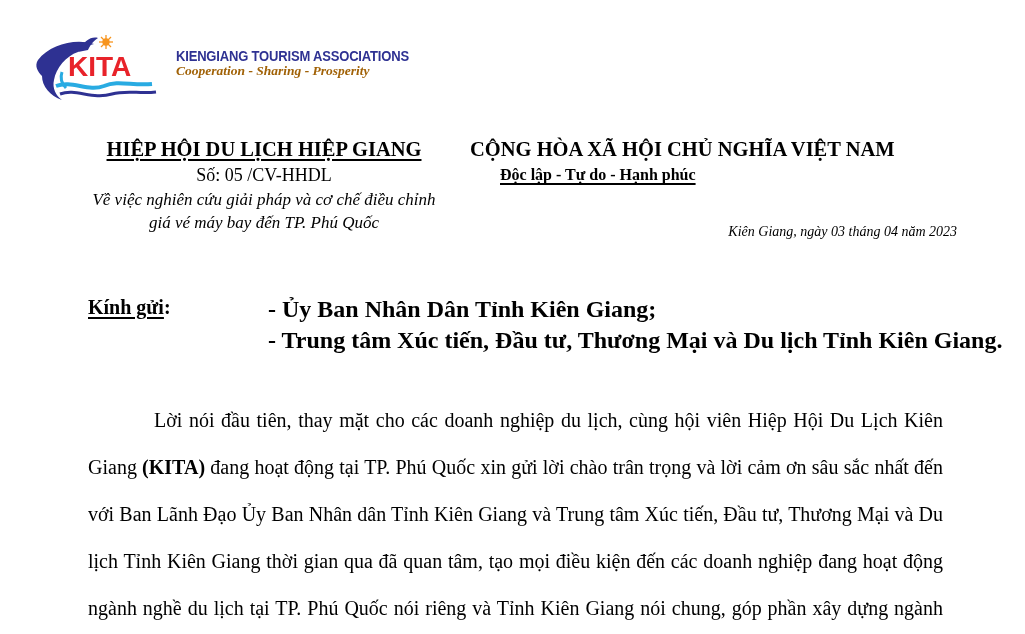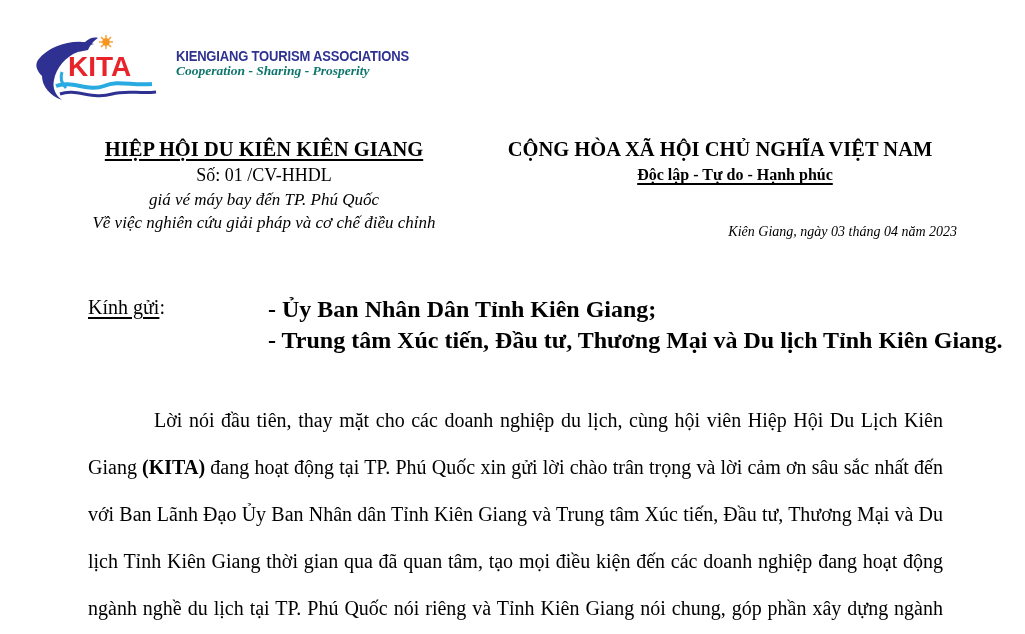--- a/index.html
+++ b/index.html
@@ -6,35 +6,35 @@
   body { width: 1025px; height: 634px; overflow: hidden; position: relative;
          font-family: "Liberation Serif", "DejaVu Serif", serif; color: #000; }
   .abs { position: absolute; }
 
   
   .logo { left: 32px; top: 30px; width: 130px; height: 76px; }
   .org-en { left: 176px; top: 48px; font-family: "Liberation Sans", "DejaVu Sans", sans-serif;
             font-weight: bold; font-size: 14px; color: #2e3192; letter-spacing: -0.2px;
             transform: scaleX(0.93); transform-origin: left; white-space: nowrap; }
   .org-motto { left: 176px; top: 63px; font-family: "Liberation Serif", "DejaVu Serif", serif;
-               font-weight: bold; font-style: italic; font-size: 13.5px; color: #0f766e; white-space: nowrap; }
+               font-weight: bold; font-style: italic; font-size: 13.5px; color: #a16207; white-space: nowrap; }
 
   
   .left-col { left: 60px; top: 136px; width: 408px; text-align: center; }
-  .right-col { left: 470px; top: 136px; width: 500px; text-align: center; }
+  .right-col { left: 470px; top: 136px; width: 500px; }
   .hdr-bold { font-weight: bold; font-size: 20.5px; line-height: 26px; white-space: nowrap; }
   .underline { text-decoration: underline; text-decoration-thickness: 2px; text-underline-offset: 3px; }
   .so { font-size: 18px; line-height: 26px; }
   .subj { font-style: italic; font-size: 17px; line-height: 23px; }
   .motto-line { font-weight: bold; font-size: 16px; line-height: 26px; text-decoration: underline;
                 text-decoration-thickness: 1.5px; text-underline-offset: 3px; margin-left: 30px; }
   .date { right: 68px; top: 224px; font-style: italic; font-size: 14px; white-space: nowrap; }
 
   
-  .kg-label { left: 88px; top: 296px; font-weight: normal; font-size: 20px; }
+  .kg-label { left: 88px; top: 296px; font-weight: bold; font-size: 20px; }
   .kg-label .u { text-decoration: underline; text-underline-offset: 3px; }
   .recip { left: 268px; font-weight: bold; font-size: 24px; white-space: nowrap; }
   .r1 { top: 296px; }
   .r2 { top: 327px; }
 
   
   .body-para { left: 88px; top: 397px; width: 855px; font-size: 20px; line-height: 47px;
                text-align: justify; text-indent: 66px; }
   .body-para b { font-weight: bold; }
 </style>
@@ -59,24 +59,24 @@
 
     <path d="M24 56 C 40 50, 56 62, 72 56 C 86 50, 100 56, 120 54" stroke="#29abe2" stroke-width="4" fill="none"></path>
     <path d="M28 64 C 44 58, 60 70, 80 64 C 94 60, 108 64, 124 62" stroke="#2e3192" stroke-width="3" fill="none"></path>
     <path d="M30 42 C 28 48, 30 54, 34 58" stroke="#29abe2" stroke-width="3" fill="none"></path>
   </svg>
 </div>
 <div class="abs org-en">KIENGIANG TOURISM ASSOCIATIONS</div>
 <div class="abs org-motto">Cooperation - Sharing - Prosperity</div>
 
 <div class="abs left-col">
-  <div class="hdr-bold underline">HIỆP HỘI DU KIÊN KIÊN GIANG</div>
-  <div class="so">Số: 01 /CV-HHDL</div>
+  <div class="hdr-bold underline">HIỆP HỘI DU LỊCH HIỆP GIANG</div>
+  <div class="so">Số: 05 /CV-HHDL</div>
+  <div class="subj">Về việc nghiên cứu giải pháp và cơ chế điều chỉnh</div>
   <div class="subj">giá vé máy bay đến TP. Phú Quốc</div>
-  <div class="subj">Về việc nghiên cứu giải pháp và cơ chế điều chỉnh</div>
 </div>
 
 <div class="abs right-col">
   <div class="hdr-bold">CỘNG HÒA XÃ HỘI CHỦ NGHĨA VIỆT NAM</div>
   <div class="motto-line">Độc lập - Tự do - Hạnh phúc</div>
 </div>
 <div class="abs date">Kiên Giang, ngày 03 tháng 04 năm 2023</div>
 
 <div class="abs kg-label"><span class="u">Kính gửi</span><span>:</span></div>
 <div class="abs recip r1">- Ủy Ban Nhân Dân Tỉnh Kiên Giang;</div>

